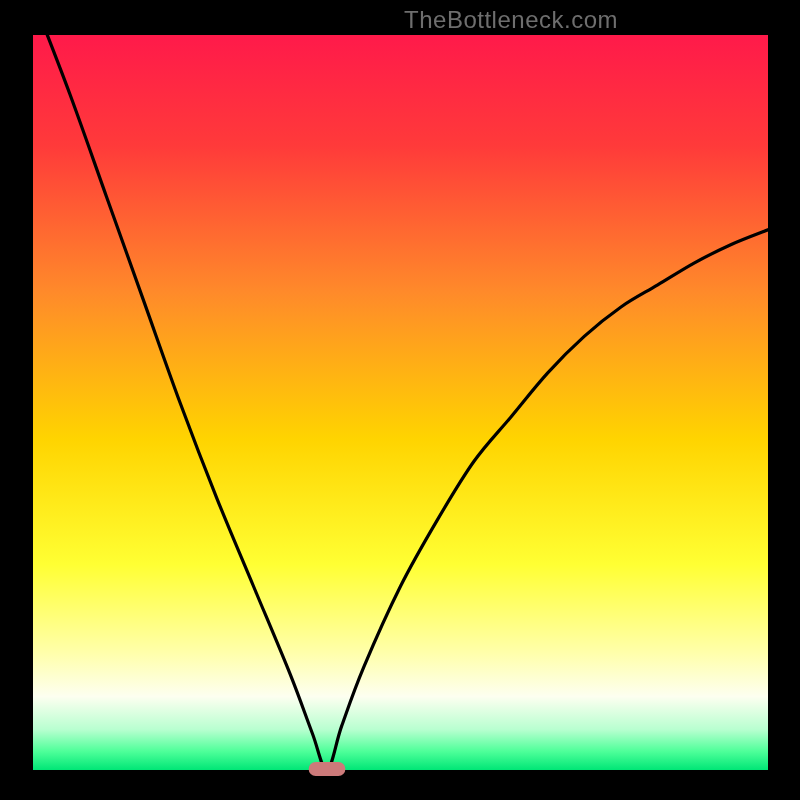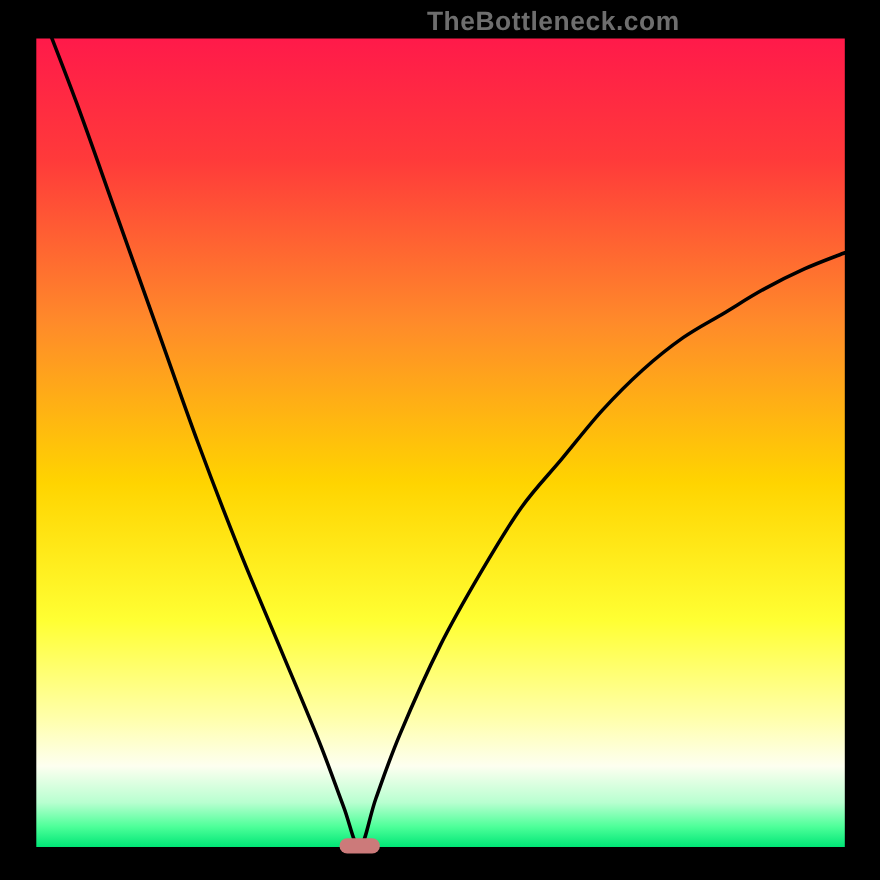--- a/index.html
+++ b/index.html
@@ -8,21 +8,20 @@
     width: 800px;
     height: 800px;
     background: #000;
     overflow: hidden;
   }
   .frame {
     position: relative;
     width: 632px;
     height: 800px;
     background: #000;
-    font-weight: bold;
   }
   .watermark {
     position: absolute;
     top: 6px;
     right: 14px;
     font-family: Arial, Helvetica, sans-serif;
     font-size: 24px;
     color: #6e6e6e;
     letter-spacing: 0.5px;
     z-index: 3;

